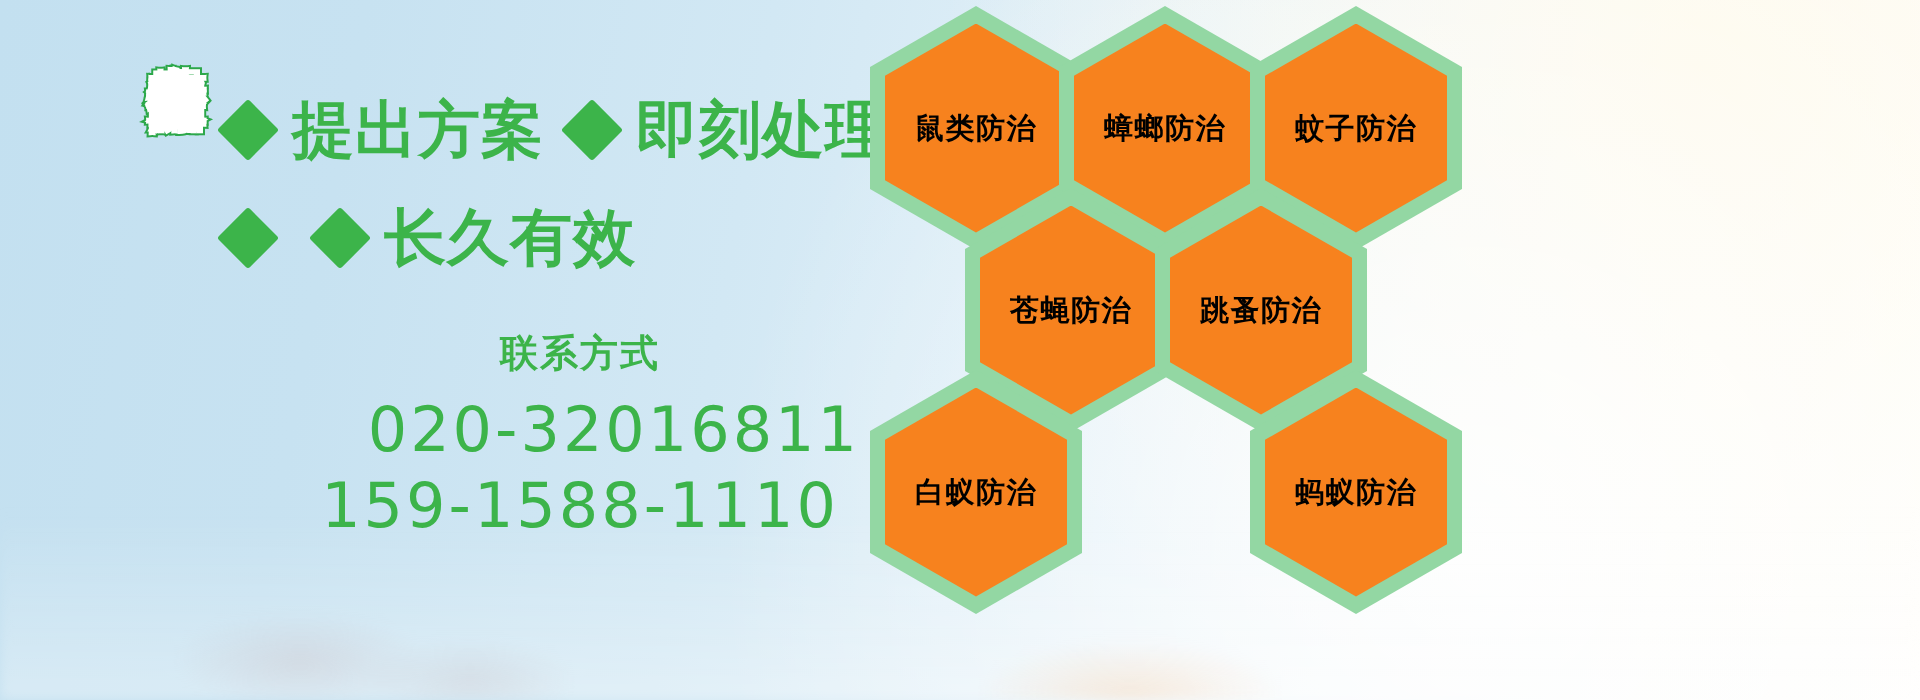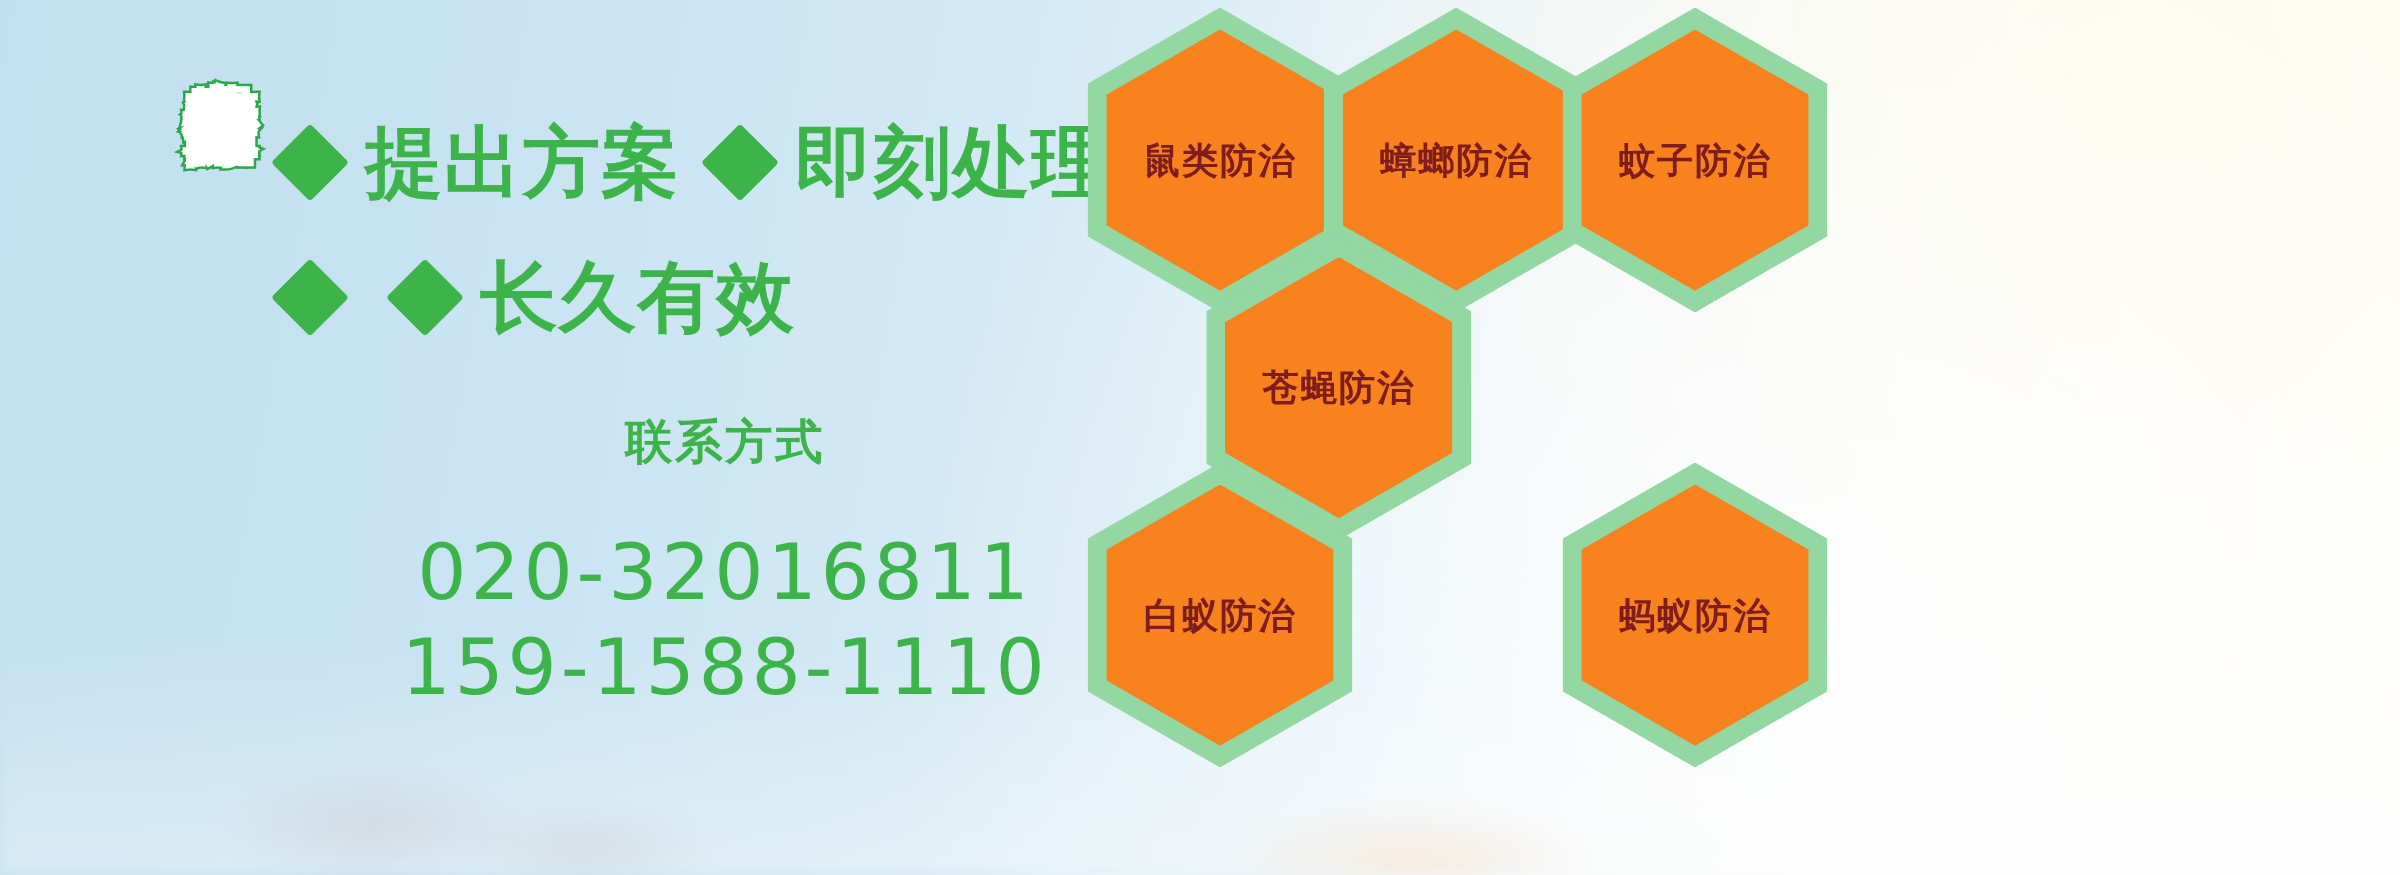--- a/index.html
+++ b/index.html
@@ -91,21 +91,21 @@
     text-align:center;
   }
   .contact-phone{
     font-family:"DejaVu Sans","Liberation Sans",sans-serif;
     font-weight:normal;
     font-size:62px;
     line-height:76px;
     color:#3cb44a;
     letter-spacing:3px;
   }
-  .contact-phone.first{margin-top:30px;}
+  .contact-phone.first{margin-top:2px;text-align:right;}
 
   
   .honeycomb{
     position:absolute;left:862px;top:-38px;width:600px;height:760px;
   }
   .hex{
     position:absolute;
     width:212px;height:244px;
     -webkit-clip-path:polygon(50% 0%,100% 25%,100% 75%,50% 100%,0% 75%,0% 25%);
     clip-path:polygon(50% 0%,100% 25%,100% 75%,50% 100%,0% 75%,0% 25%);
@@ -117,21 +117,21 @@
     -webkit-clip-path:polygon(50% 0%,100% 25%,100% 75%,50% 100%,0% 75%,0% 25%);
     clip-path:polygon(50% 0%,100% 25%,100% 75%,50% 100%,0% 75%,0% 25%);
     background:#f7821e;
     display:flex;align-items:center;justify-content:center;
   }
   .hex-label{
     font-family:"DejaVu Sans","Liberation Sans",sans-serif;
     font-weight:bold;
     font-size:29px;
     line-height:32px;
-    color:#7f1d1d;
+    color:#000000;
     letter-spacing:1.5px;
     white-space:nowrap;
     text-align:center;
   }
 </style>
 </head>
 <body>
 
 <div id="stage">
 
@@ -189,20 +189,25 @@
         <span class="hex-label">蚊子防治</span>
       </div>
     </div>
 
     <div class="hex" style="left:103px;top:226px;">
       <div class="hex-inner">
         <span class="hex-label">苍蝇防治</span>
       </div>
     </div>
 
+    <div class="hex" style="left:293px;top:226px;">
+      <div class="hex-inner">
+        <span class="hex-label">跳蚤防治</span>
+      </div>
+    </div>
 
     <div class="hex" style="left:8px;top:408px;">
       <div class="hex-inner">
         <span class="hex-label">白蚁防治</span>
       </div>
     </div>
 
 
     <div class="hex" style="left:388px;top:408px;">
       <div class="hex-inner">

